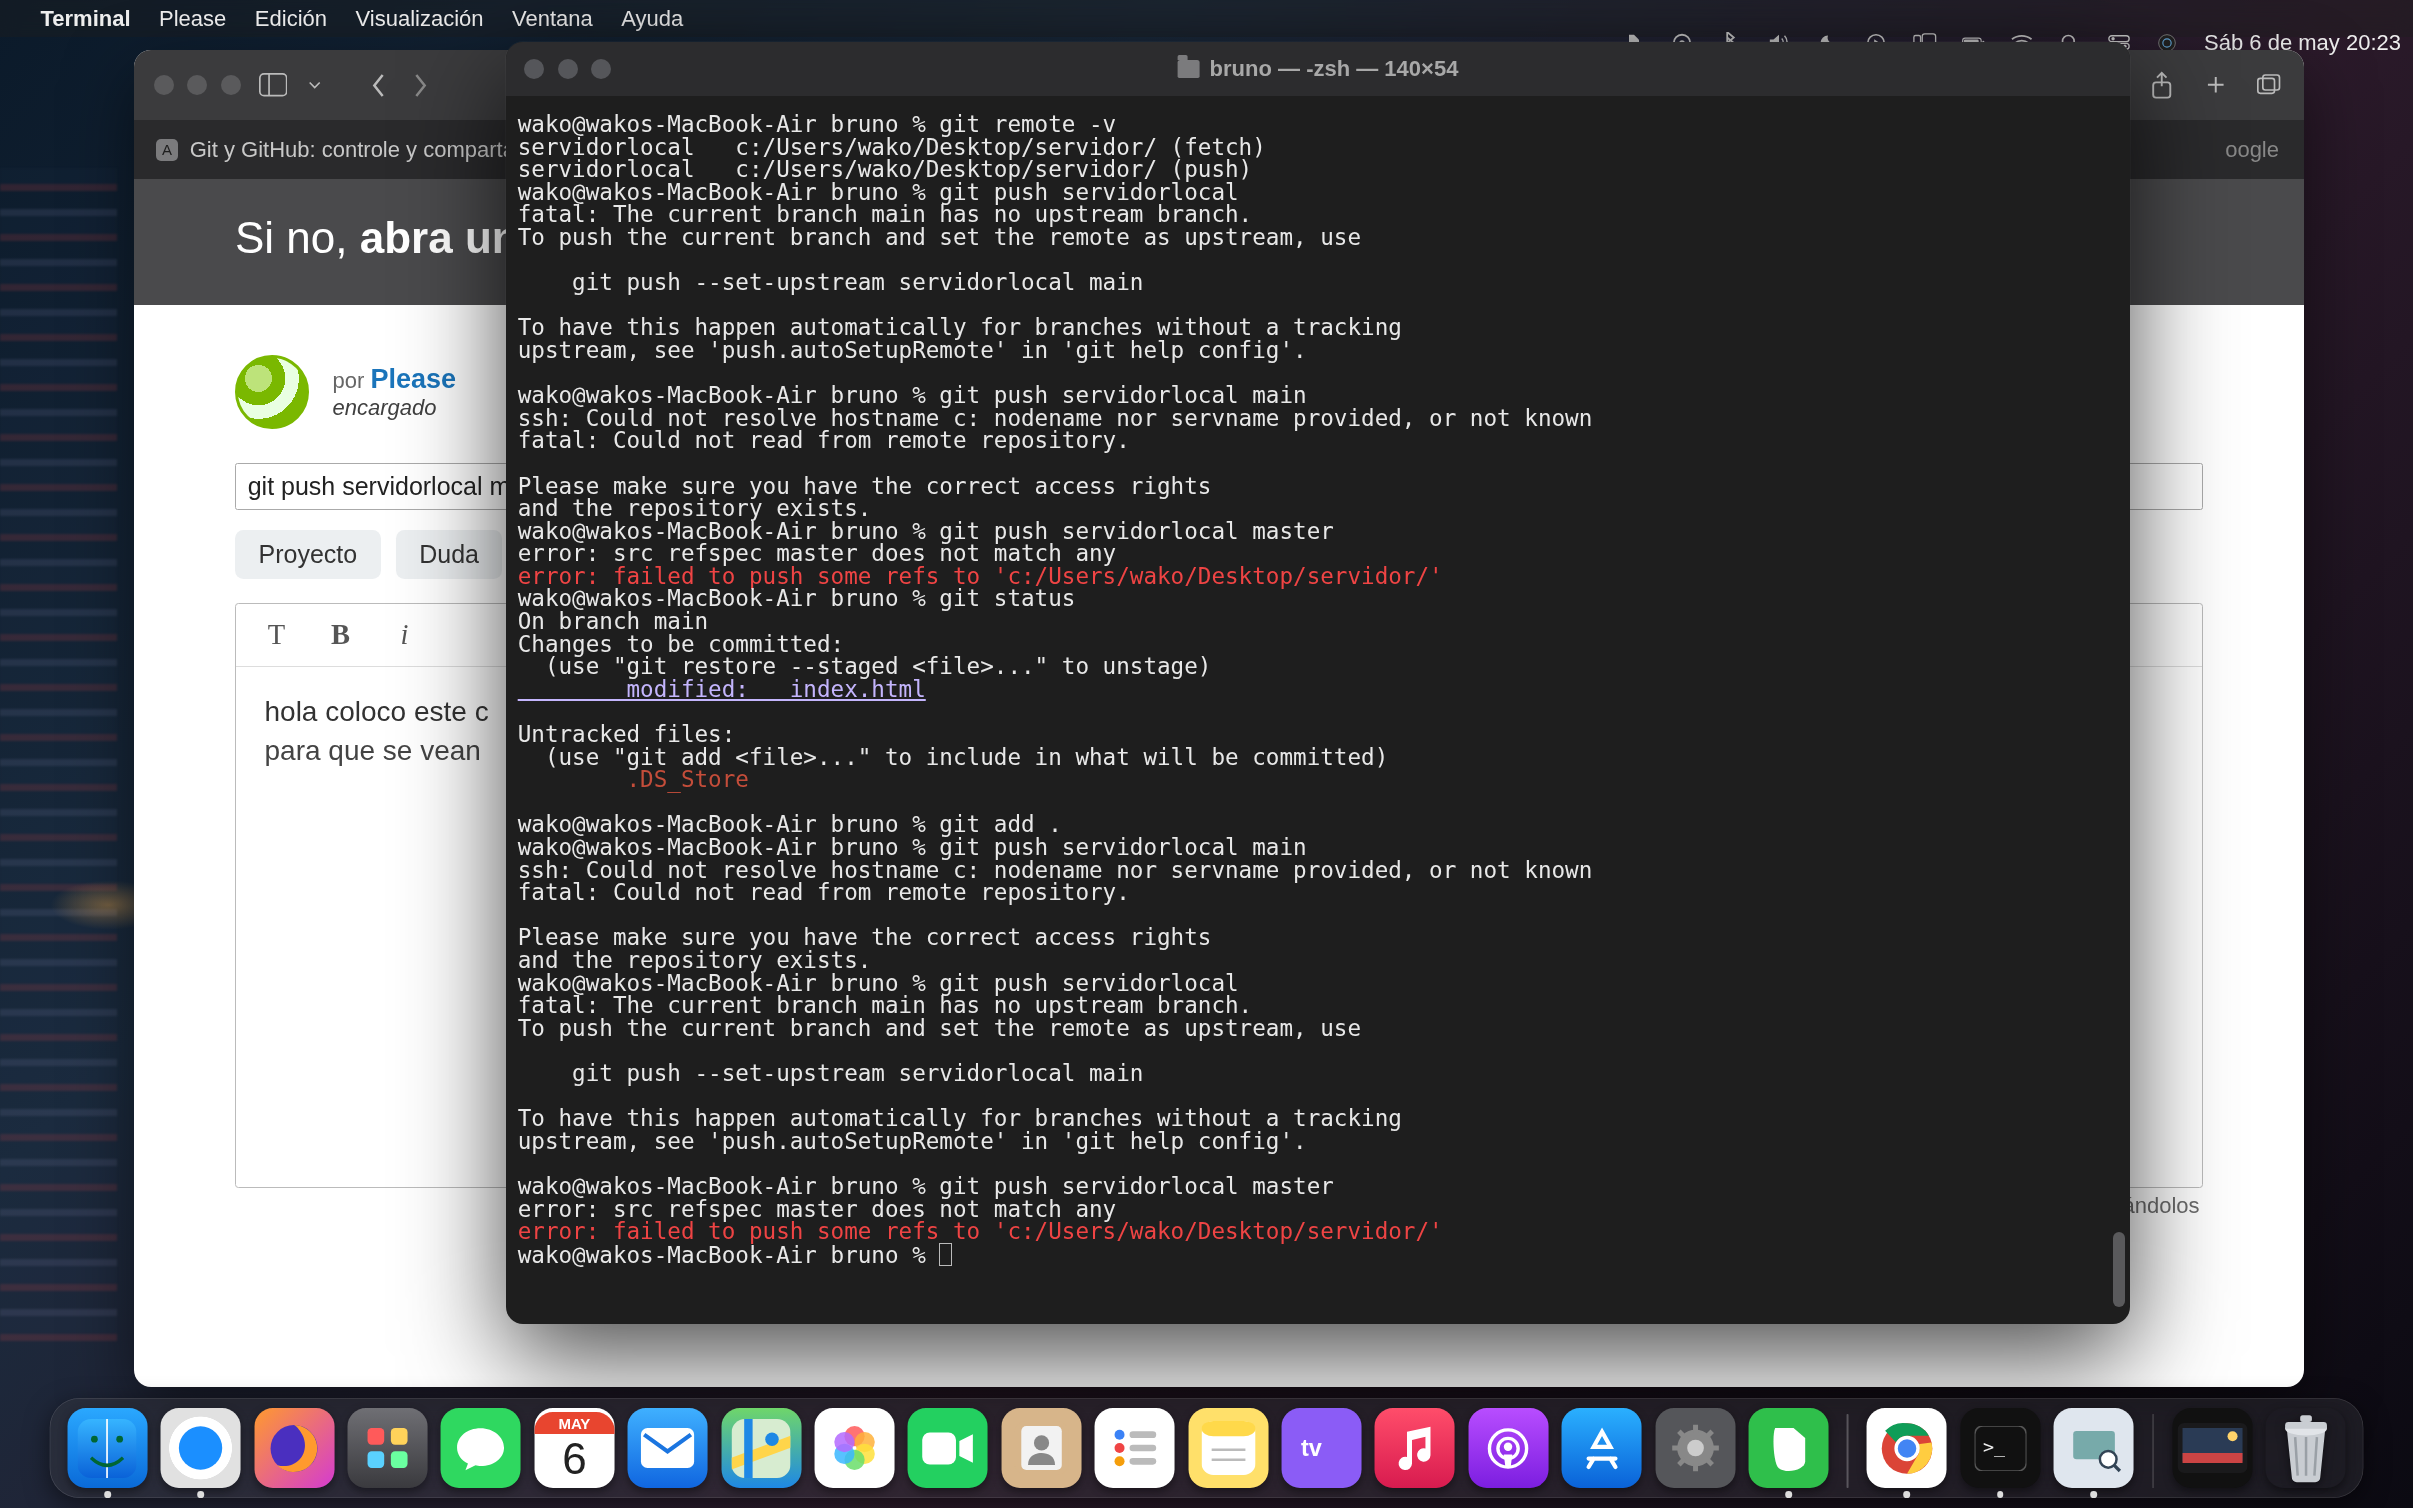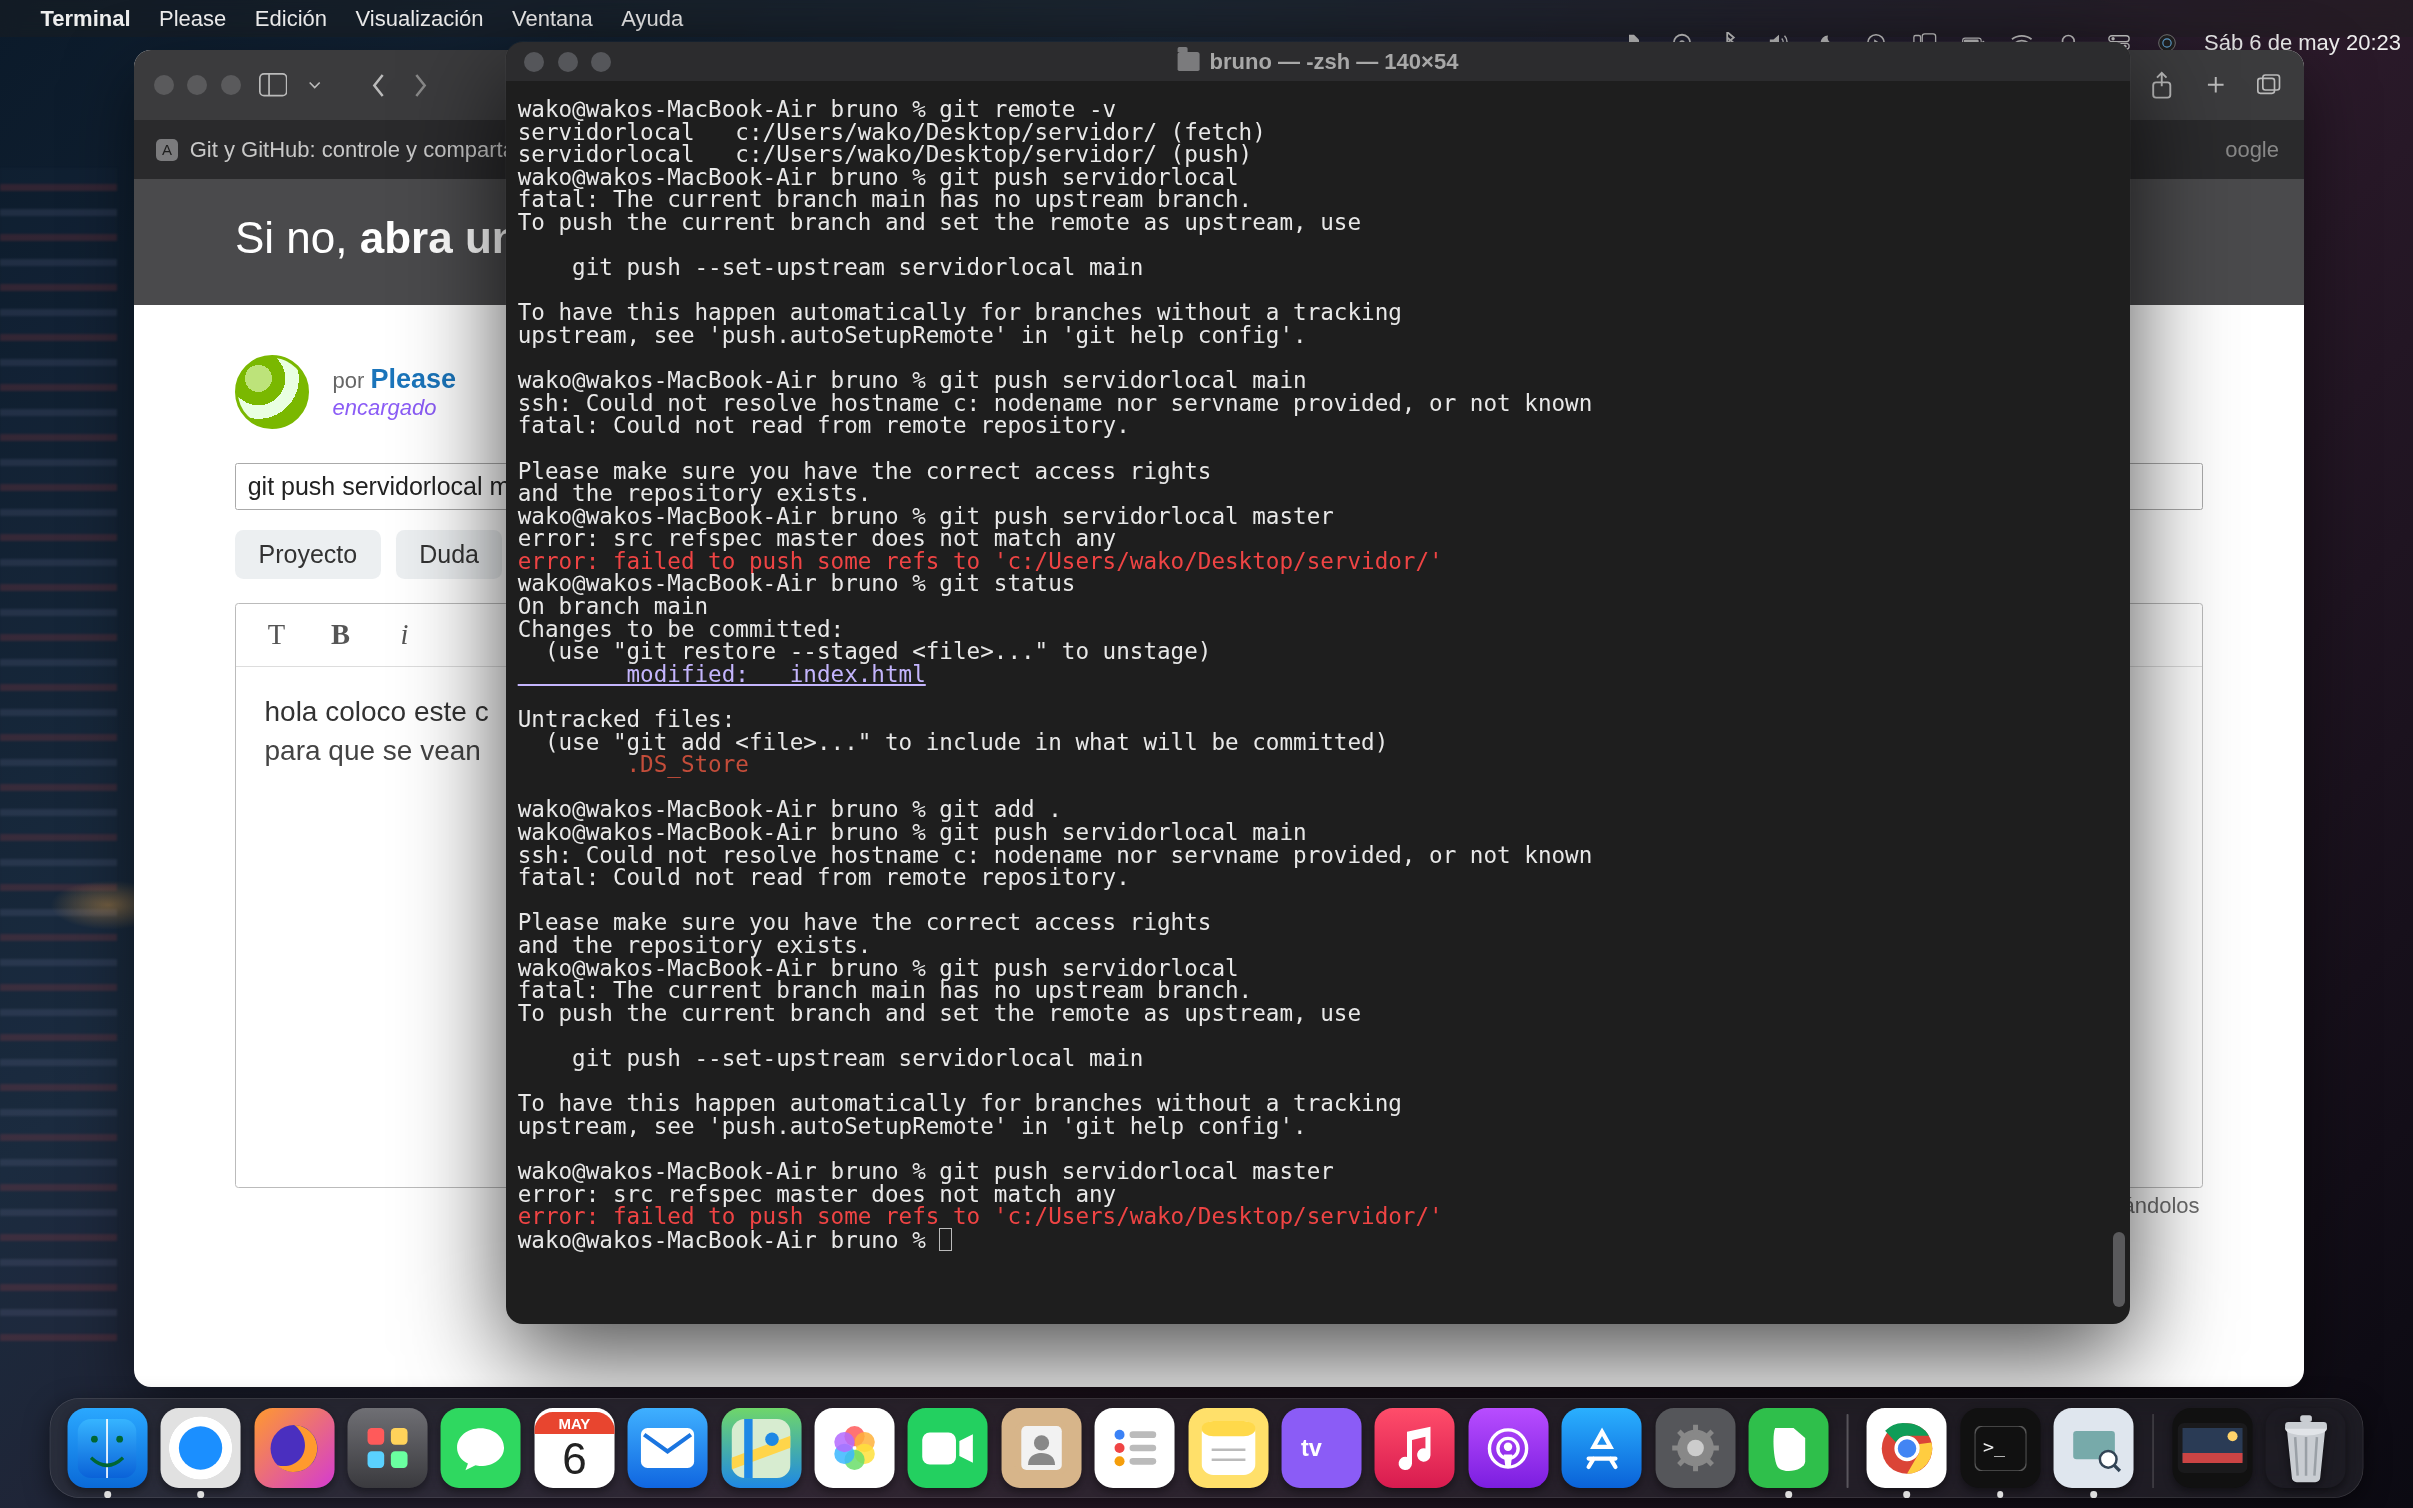--- a/index.html
+++ b/index.html
@@ -56,21 +56,21 @@
     background:#4a4a4c; padding: 34px 101px 42px 101px;
   }
   .page-header-band h1 { color:#fff; font-size:44px; font-weight:400; }
   .page-header-band h1 b { font-weight:700; }
   .page-body { padding: 50px 101px; color:#333; font-size:25px; }
   .author-row { display:flex; align-items:center; gap:23.5px; margin-bottom:34px; }
   .avatar { width:74px; height:74px; border-radius:50%; border:3.4px solid #7ab800;
     background: radial-gradient(circle at 30% 30%, #bde37a 0 20%, #7ab800 20% 40%, #e9ffe1 40% 60%, #7ab800 60% 100%); }
   .author-text .by { font-size:22px; color:#666; }
   .author-text .name { color:#1b75bb; font-weight:700; font-size:27px; }
-  .author-text .role { font-style:italic; color:#8b5cf6; font-size:22px; }
+  .author-text .role { font-style:italic; color:#404040; font-size:22px; }
   .title-input {
     width: 100%; height: 47px; border:0.8px solid #aaa; border-radius:2.5px;
     font-size:25px; padding: 0 11.7px; margin-bottom: 20px; color:#222;
   }
   .pill-row { display:flex; gap:15px; margin-bottom:23.5px; }
   .pill {
     background:#eceff1; border-radius:8.4px; padding:10px 23.5px; font-size:25px; color:#333;
   }
   .editor {
     border:0.8px solid #bbb; border-radius:3.4px; overflow:hidden;
@@ -88,21 +88,21 @@
     text-align:right; color:#6c6c6c; font-size:22px; margin-top:5px; padding-right:3.4px;
   }
 
   
   .terminal-window {
     position:absolute; left:506px; top:42px; width:1624px; height:1282px;
     background:#1e1e1e; border-radius:17px; overflow:hidden;
     box-shadow: 0 34px 101px rgba(0,0,0,.7), 0 0 0 0.8px rgba(255,255,255,.05);
   }
   .term-titlebar {
-    height:39px; background:#2c2c2e; display:flex; align-items:center; padding:0 18.4px; gap:15px;
+    height:54px; background:#2c2c2e; display:flex; align-items:center; padding:0 18.4px; gap:15px;
     color:#a8a8a8; font-size:22px; font-weight:600;
   }
   .term-titlebar .traffic span { background:#55565a; }
   .term-title-center { position:absolute; left:50%; transform:translateX(-50%); display:flex; align-items:center; gap:10px;}
   .term-folder-icon { width:22px; height:18.4px; background:#7b7b7d; border-radius:2.5px 2.5px 1.7px 1.7px; position:relative; }
   .term-folder-icon::before { content:""; position:absolute; top:-5px; left:0; width:10px; height:5px; background:#7b7b7d; border-radius:1.7px 1.7px 0 0;}
   .term-content {
     padding: 17px 11.7px; font-family: "Menlo","Monaco",monospace; font-size:22.6px; line-height:1.0;
     color:#e8e8e8; white-space:pre; letter-spacing:0;
   }

